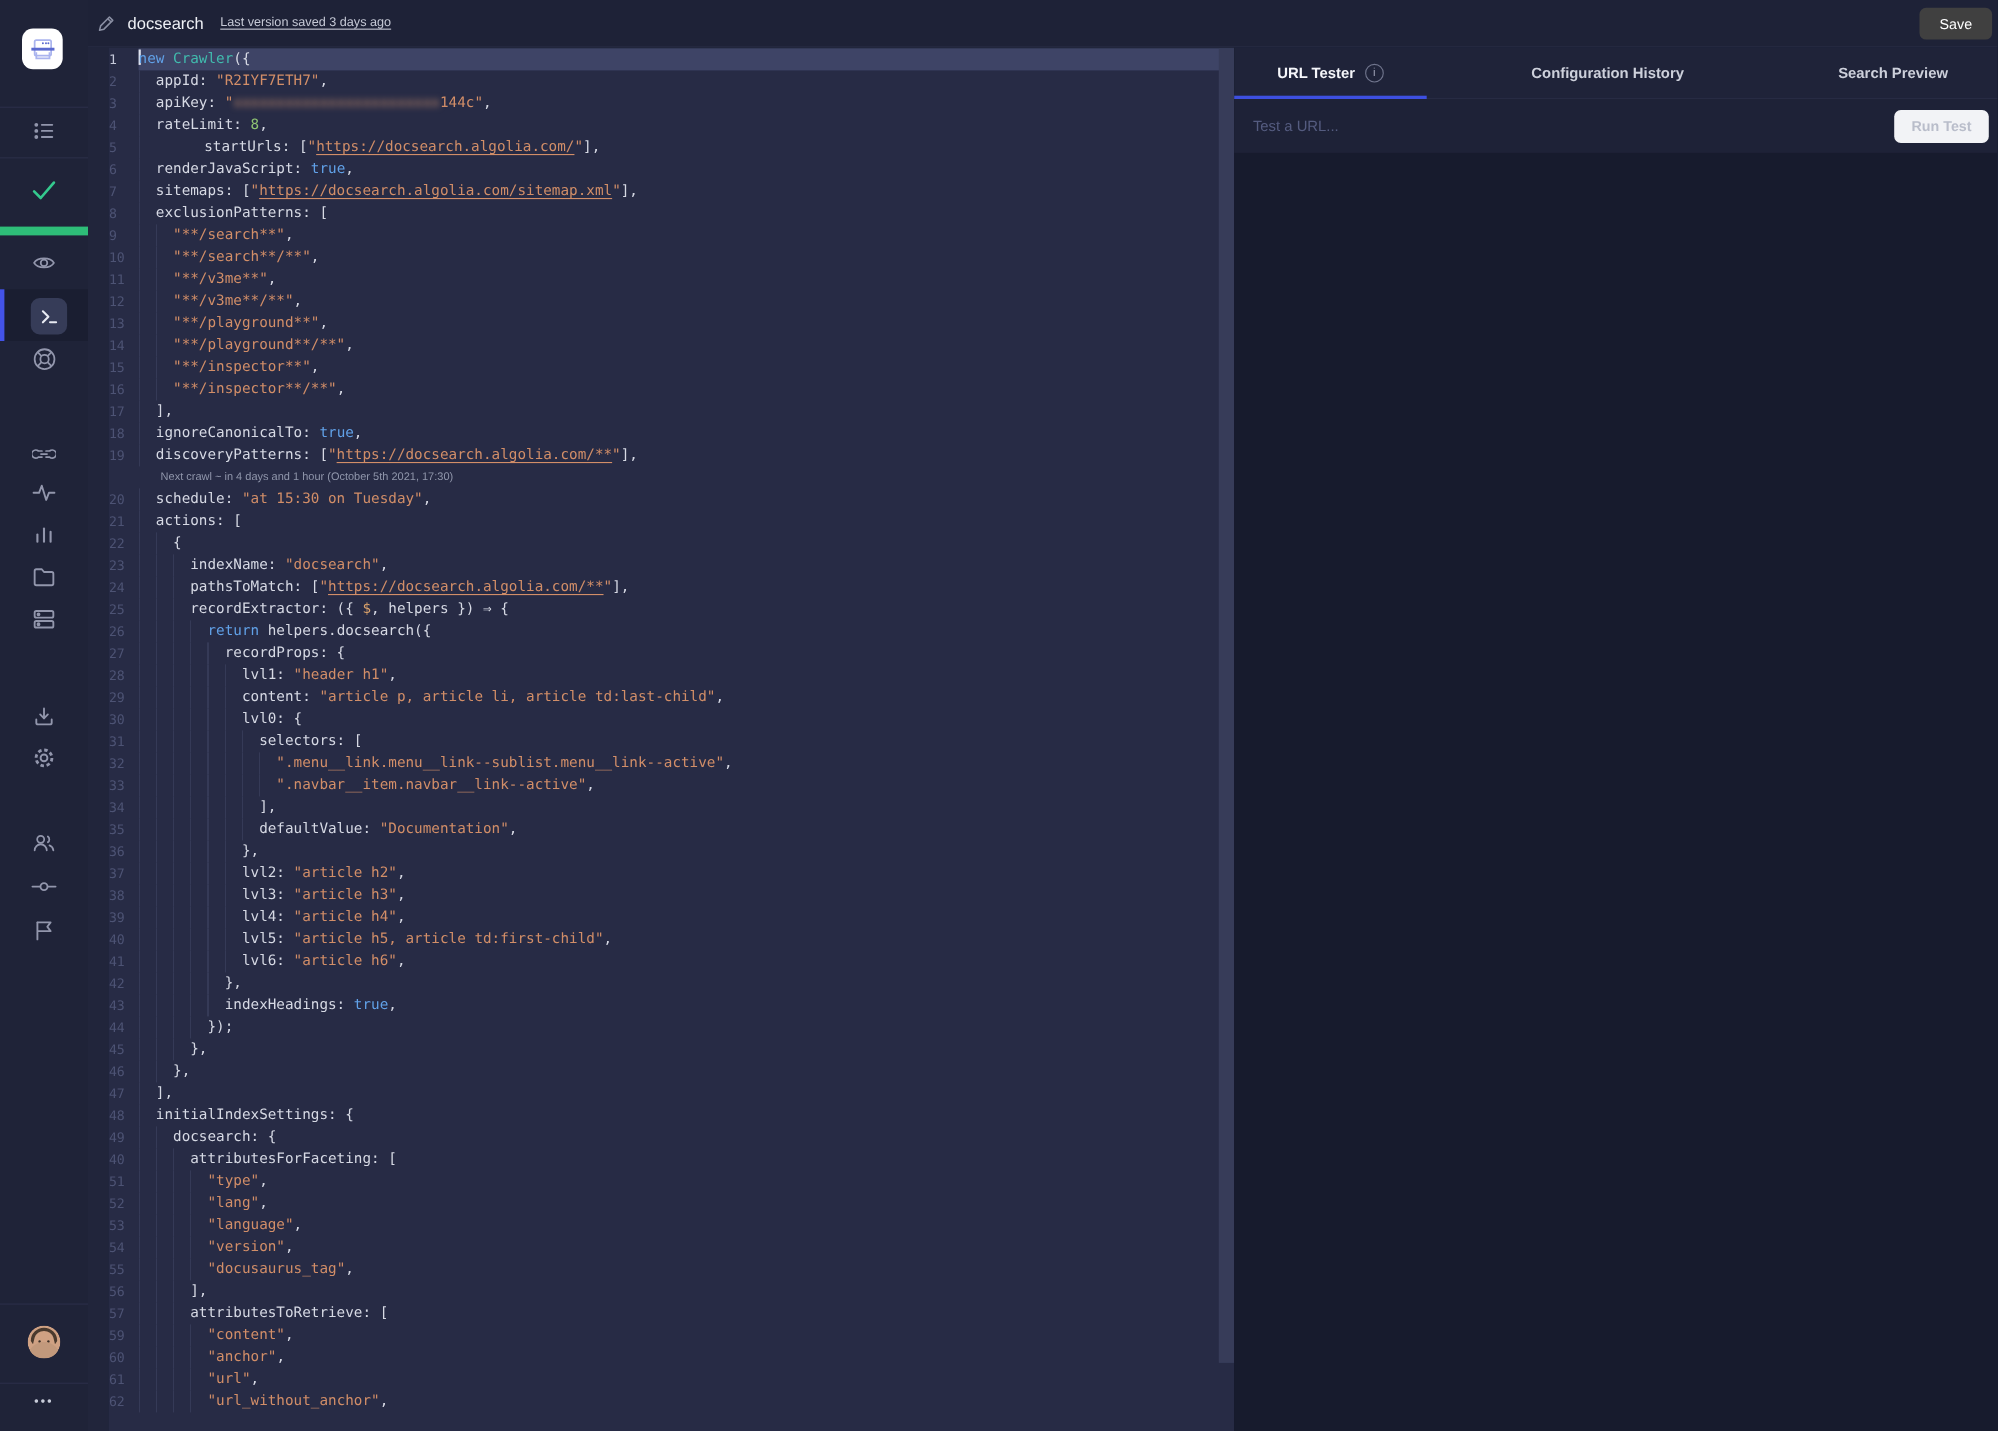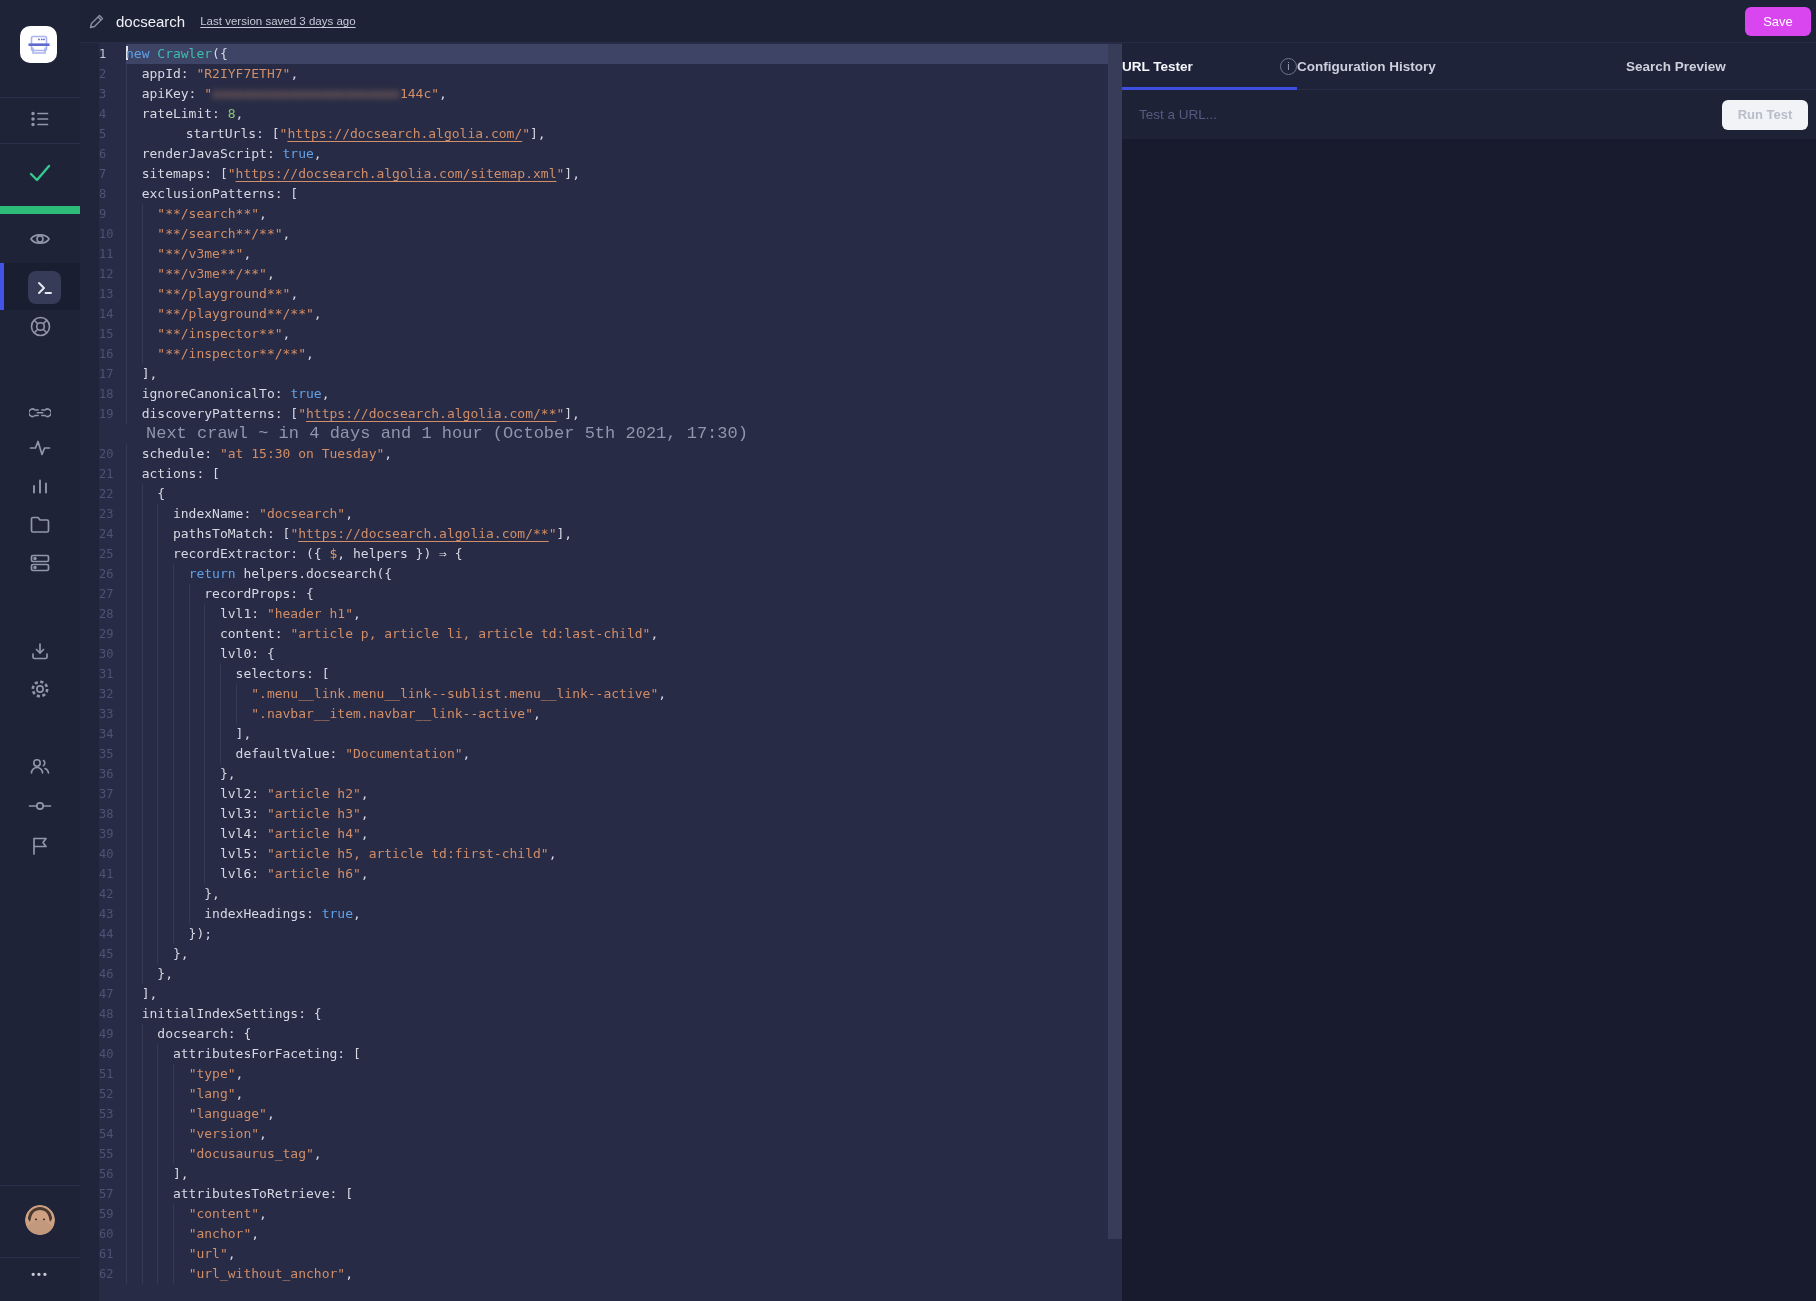--- a/index.html
+++ b/index.html
@@ -18,21 +18,21 @@
   .active-accent { position:absolute; left:0; top:263px; width:4px; height:47px; background:#4353e8; }
   .term-chip { position:absolute; left:28px; top:271px; width:33px; height:33px; background:#363c58; border-radius:8px; display:flex; align-items:center; justify-content:center; }
   .avatar { position:absolute; left:25px; top:1205px; width:30px; height:30px; border-radius:50%; overflow:hidden; }
   .more-dots { position:absolute; left:0; top:1268px; width:80px; text-align:center; color:#c8ccd9; font-size:11px; letter-spacing:2px; font-weight:bold; }
 
   
   .header { position:absolute; left:80px; top:0; width:1736px; height:43px; background:#1e2237; border-bottom:1px solid #272b43; display:flex; align-items:center; z-index:4; }
   .pencil { margin-left:9px; display:flex; }
   .title { margin-left:11px; color:#eef0f5; font-size:15px; font-weight:500; }
   .saved-note { margin-left:15px; color:#c6c9d6; font-size:11.5px; text-decoration:underline; text-underline-offset:2px; cursor:pointer; }
-  .save-btn { margin-left:auto; margin-right:5px; width:66px; height:29px; background:#d946ef; color:#ffffff; border-radius:6px; font-size:13px; display:flex; align-items:center; justify-content:center; cursor:pointer; }
+  .save-btn { margin-left:auto; margin-right:5px; width:66px; height:29px; background:#404040; color:#ffffff; border-radius:6px; font-size:13px; display:flex; align-items:center; justify-content:center; cursor:pointer; }
 
   
   .editor { position:absolute; left:80px; top:43px; width:1042px; height:1258px; background:#272b45; overflow:hidden; }
   .glyph-margin { position:absolute; left:0; top:0; width:19px; height:100%; background:#21253b; }
   #code-lines { position:absolute; left:0; top:1px; width:1042px; }
   .cline { display:flex; height:20px; line-height:20px; font-family:"DejaVu Sans Mono", monospace; font-size:13px; }
   .cline .num { flex:none; margin-left:19px; width:27px; font-size:12px; color:#4d5374; }
   .cline pre { margin:0; flex:1; white-space:pre; font:inherit; color:#d6d9e4;
       background-image: repeating-linear-gradient(to right, #353a57 0 1px, transparent 1px 2ch);
       background-repeat:no-repeat; background-position:0 0; background-size:0 100%; }
@@ -40,27 +40,27 @@
   .cline.cur .num { color:#c5c9da; }
   .caret { display:inline-block; width:2px; height:14px; background:#e2e5f0; vertical-align:-2px; margin-right:-2px; }
   .tk-kw  { color:#61a1e8; }
   .tk-cls { color:#41bcae; }
   .tk-str { color:#d28e68; }
   .tk-lnk { color:#d28e68; text-decoration:underline; text-underline-offset:3px; }
   .tk-num { color:#8fc573; }
   .tk-pl  { color:#d6d9e4; }
   .tk-var { color:#d8a06b; }
   .tk-blr { color:#c98f6d; filter:blur(3px); }
-  .annotation { height:20px; line-height:20px; padding-left:66px; font-family:Liberation Mono, monospace; font-size:17px; color:#9096ab; }
+  .annotation { height:20px; line-height:20px; padding-left:66px; font-family:Liberation Sans, sans-serif; font-size:10px; color:#9096ab; }
   .scroll-thumb { position:absolute; right:0; top:1px; width:14px; height:1195px; background:#373c59; }
 
   
   .panel { position:absolute; left:1122px; top:43px; width:694px; height:1258px; background:#171b2d; }
   .tabs { display:flex; height:47px; background:#1f2339; border-bottom:1px solid #272b43; }
-  .tab { display:flex; align-items:center; justify-content:space-between; gap:9px; font-size:13.5px; font-weight:bold; color:#cdd0db; cursor:pointer; }
+  .tab { display:flex; align-items:center; justify-content:center; gap:9px; font-size:13.5px; font-weight:bold; color:#cdd0db; cursor:pointer; }
   .tab-1 { width:175px; } .tab-2 { flex:1; } .tab-3 { width:190px; }
   .tab.active { color:#f5f6fa; position:relative; }
   .tab.active::after { content:""; position:absolute; left:0; right:0; bottom:-1px; height:3px; background:#3d4fe0; }
   .info-circle { width:17px; height:17px; border:1px solid #70758d; border-radius:50%; display:flex; align-items:center; justify-content:center; font-size:10.5px; font-weight:normal; color:#9da1b5; }
   .tester { display:flex; align-items:center; height:49px; background:#1e2237; padding:0 8px 0 17px; }
   .url-placeholder { flex:1; color:#555c80; font-size:13.5px; }
   .run-btn { width:86px; height:30px; background:#f2f3f6; border-radius:6px; color:#b9bdca; font-size:13px; font-weight:600; display:flex; align-items:center; justify-content:center; }
 </style>
 </head>
 <body>

